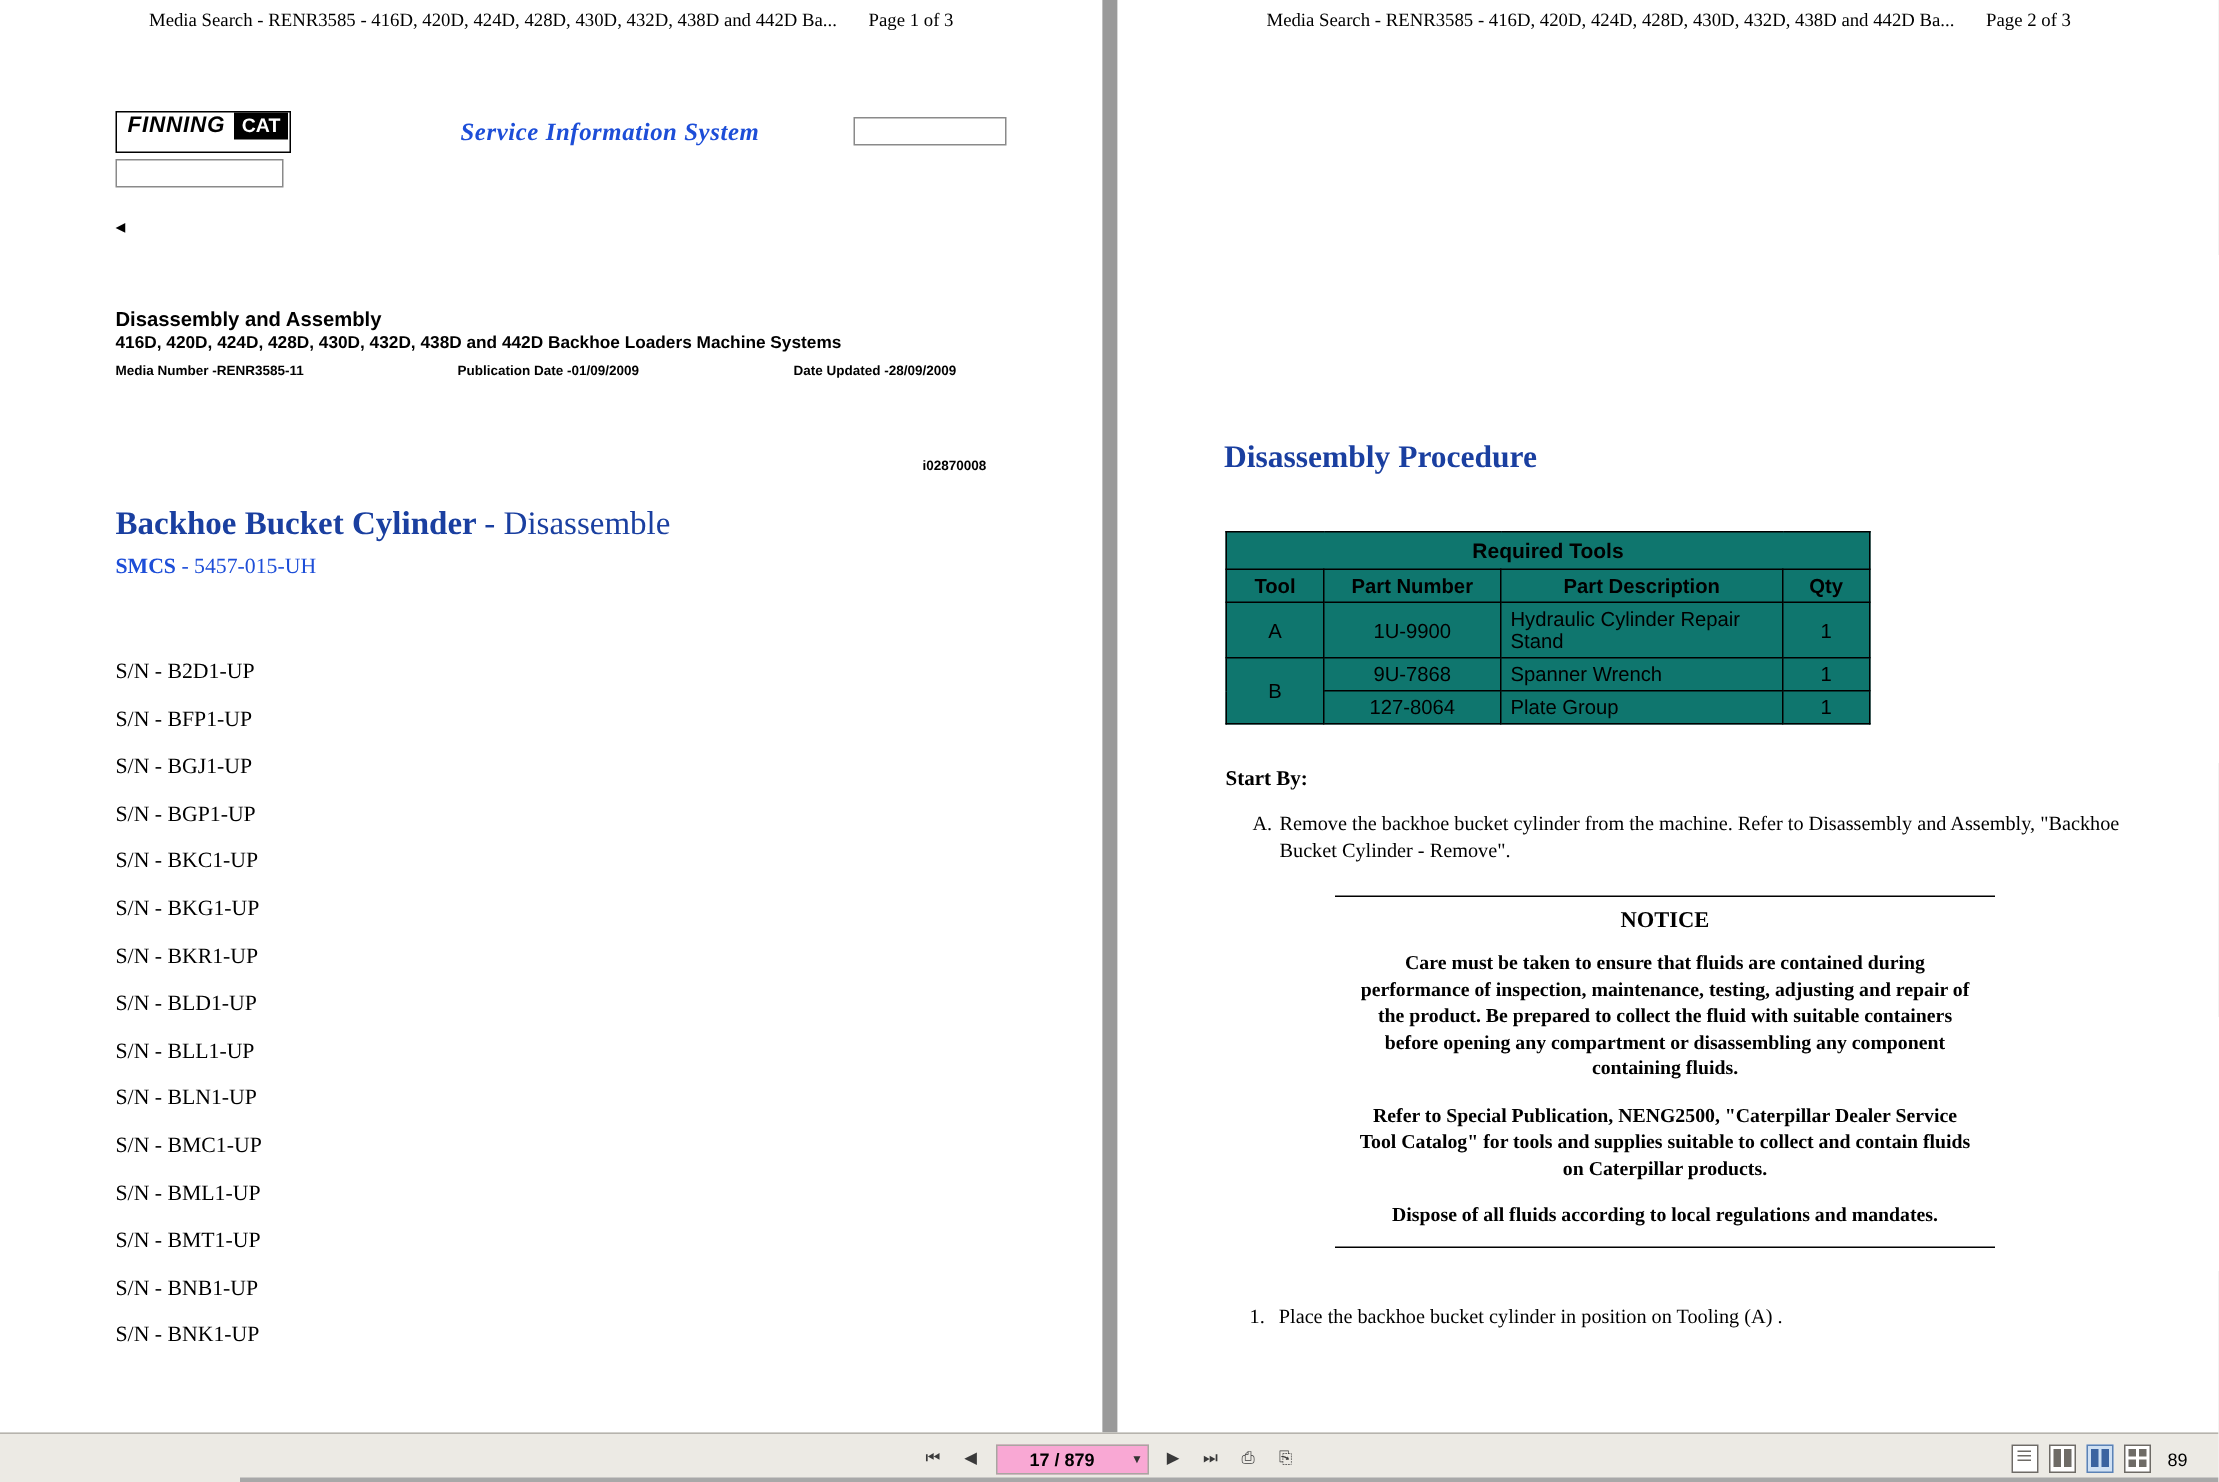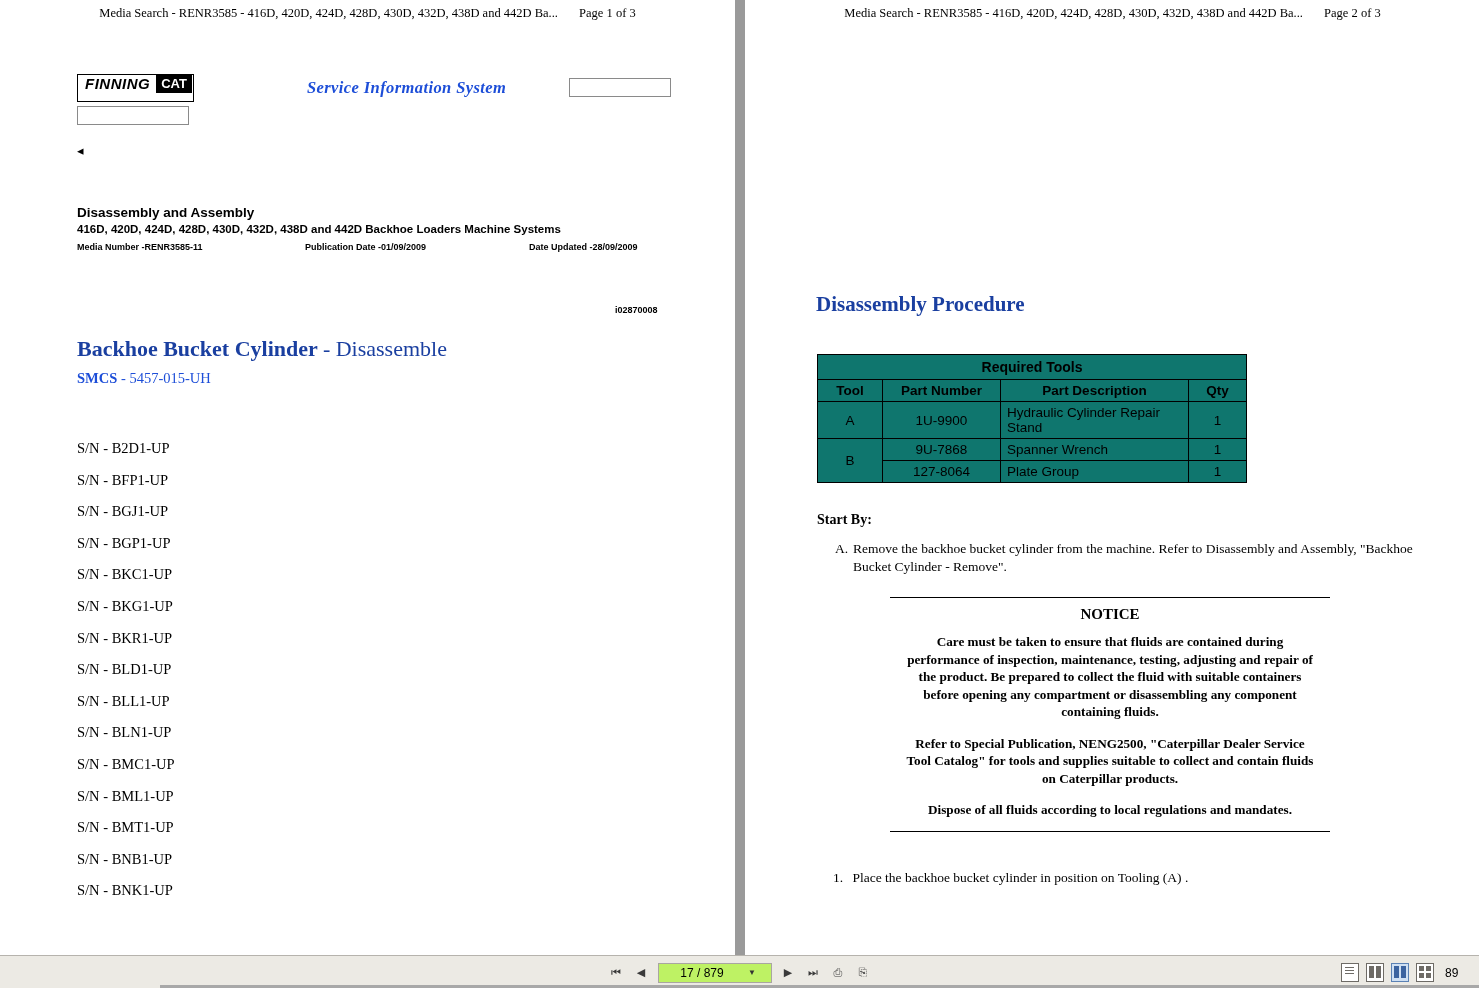--- a/index.html
+++ b/index.html
@@ -363,25 +363,26 @@
     font-size: 11px;
     font-family: "Liberation Sans", sans-serif;
     background: transparent;
     border: none;
     line-height: 1;
   }
   .pagebox {
     display: flex;
     align-items: center;
     border: 1px solid #a9a6a1;
-    background: #bef264;
+    background: #f9a8d4;
     height: 18px;
     width: 100px;
-    padding: 0 12px 0 0;
+    padding: 0 0 0 0;
     position: relative;
+    font-weight: bold;
   }
   .pagebox .val {
     flex: 1;
     text-align: center;
     font-family: "Liberation Sans", sans-serif;
     font-size: 12px;
     color: #000;
   }
   .pagebox .caret {
     width: 13px;

